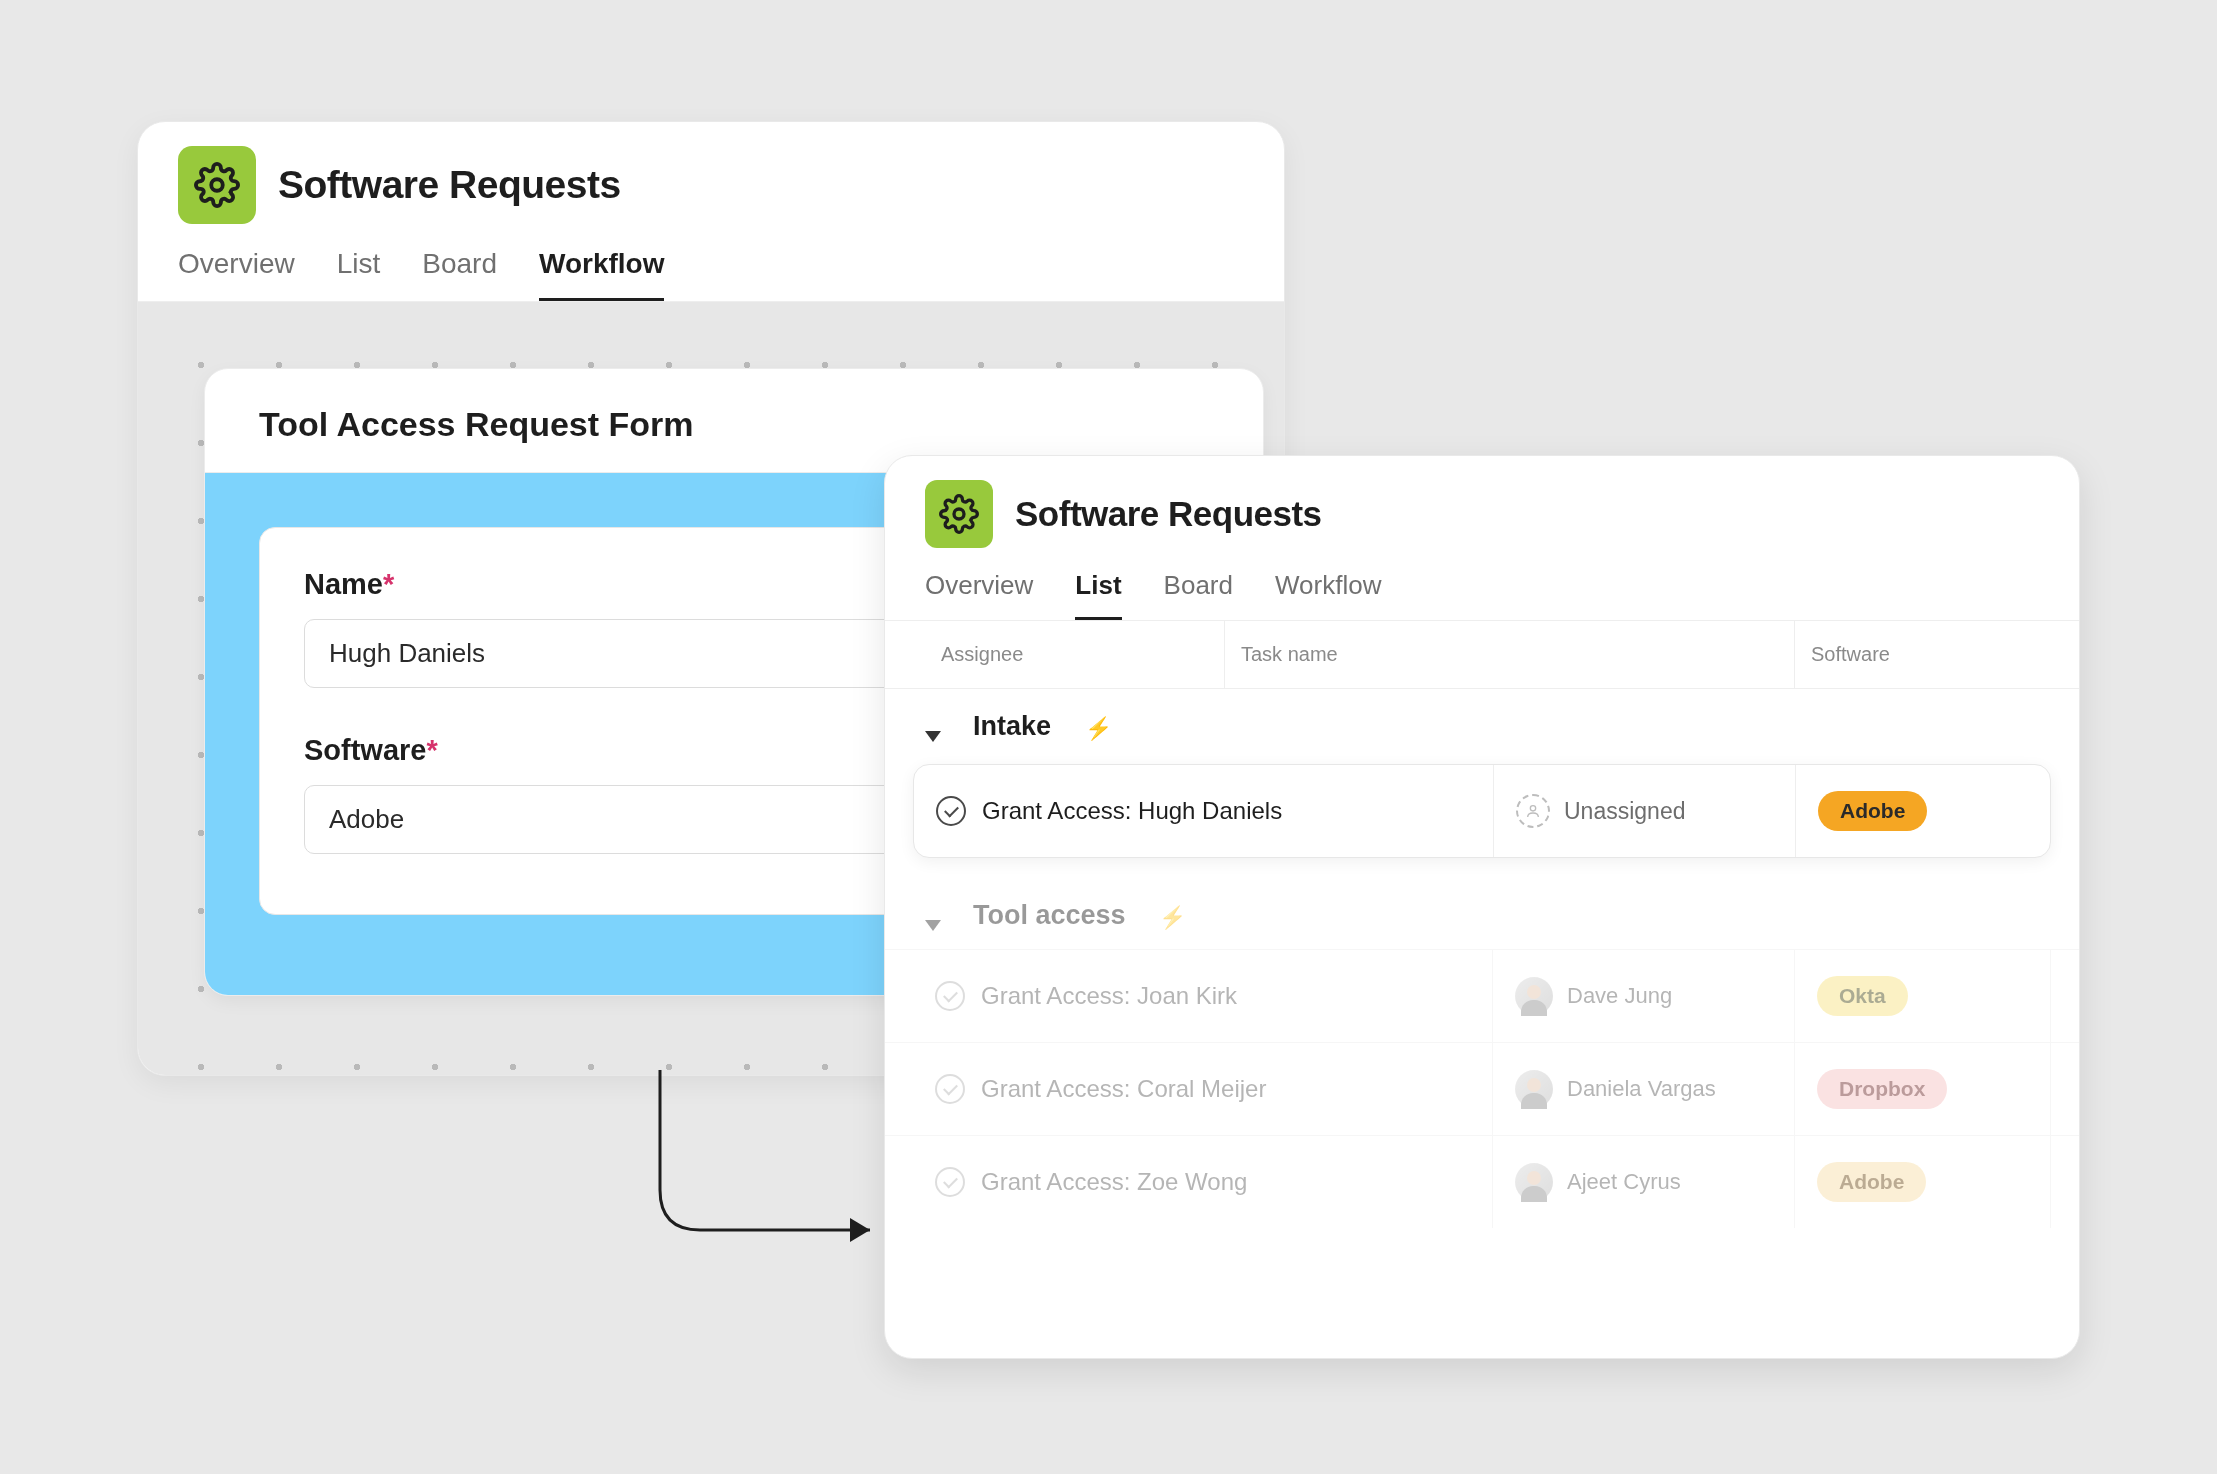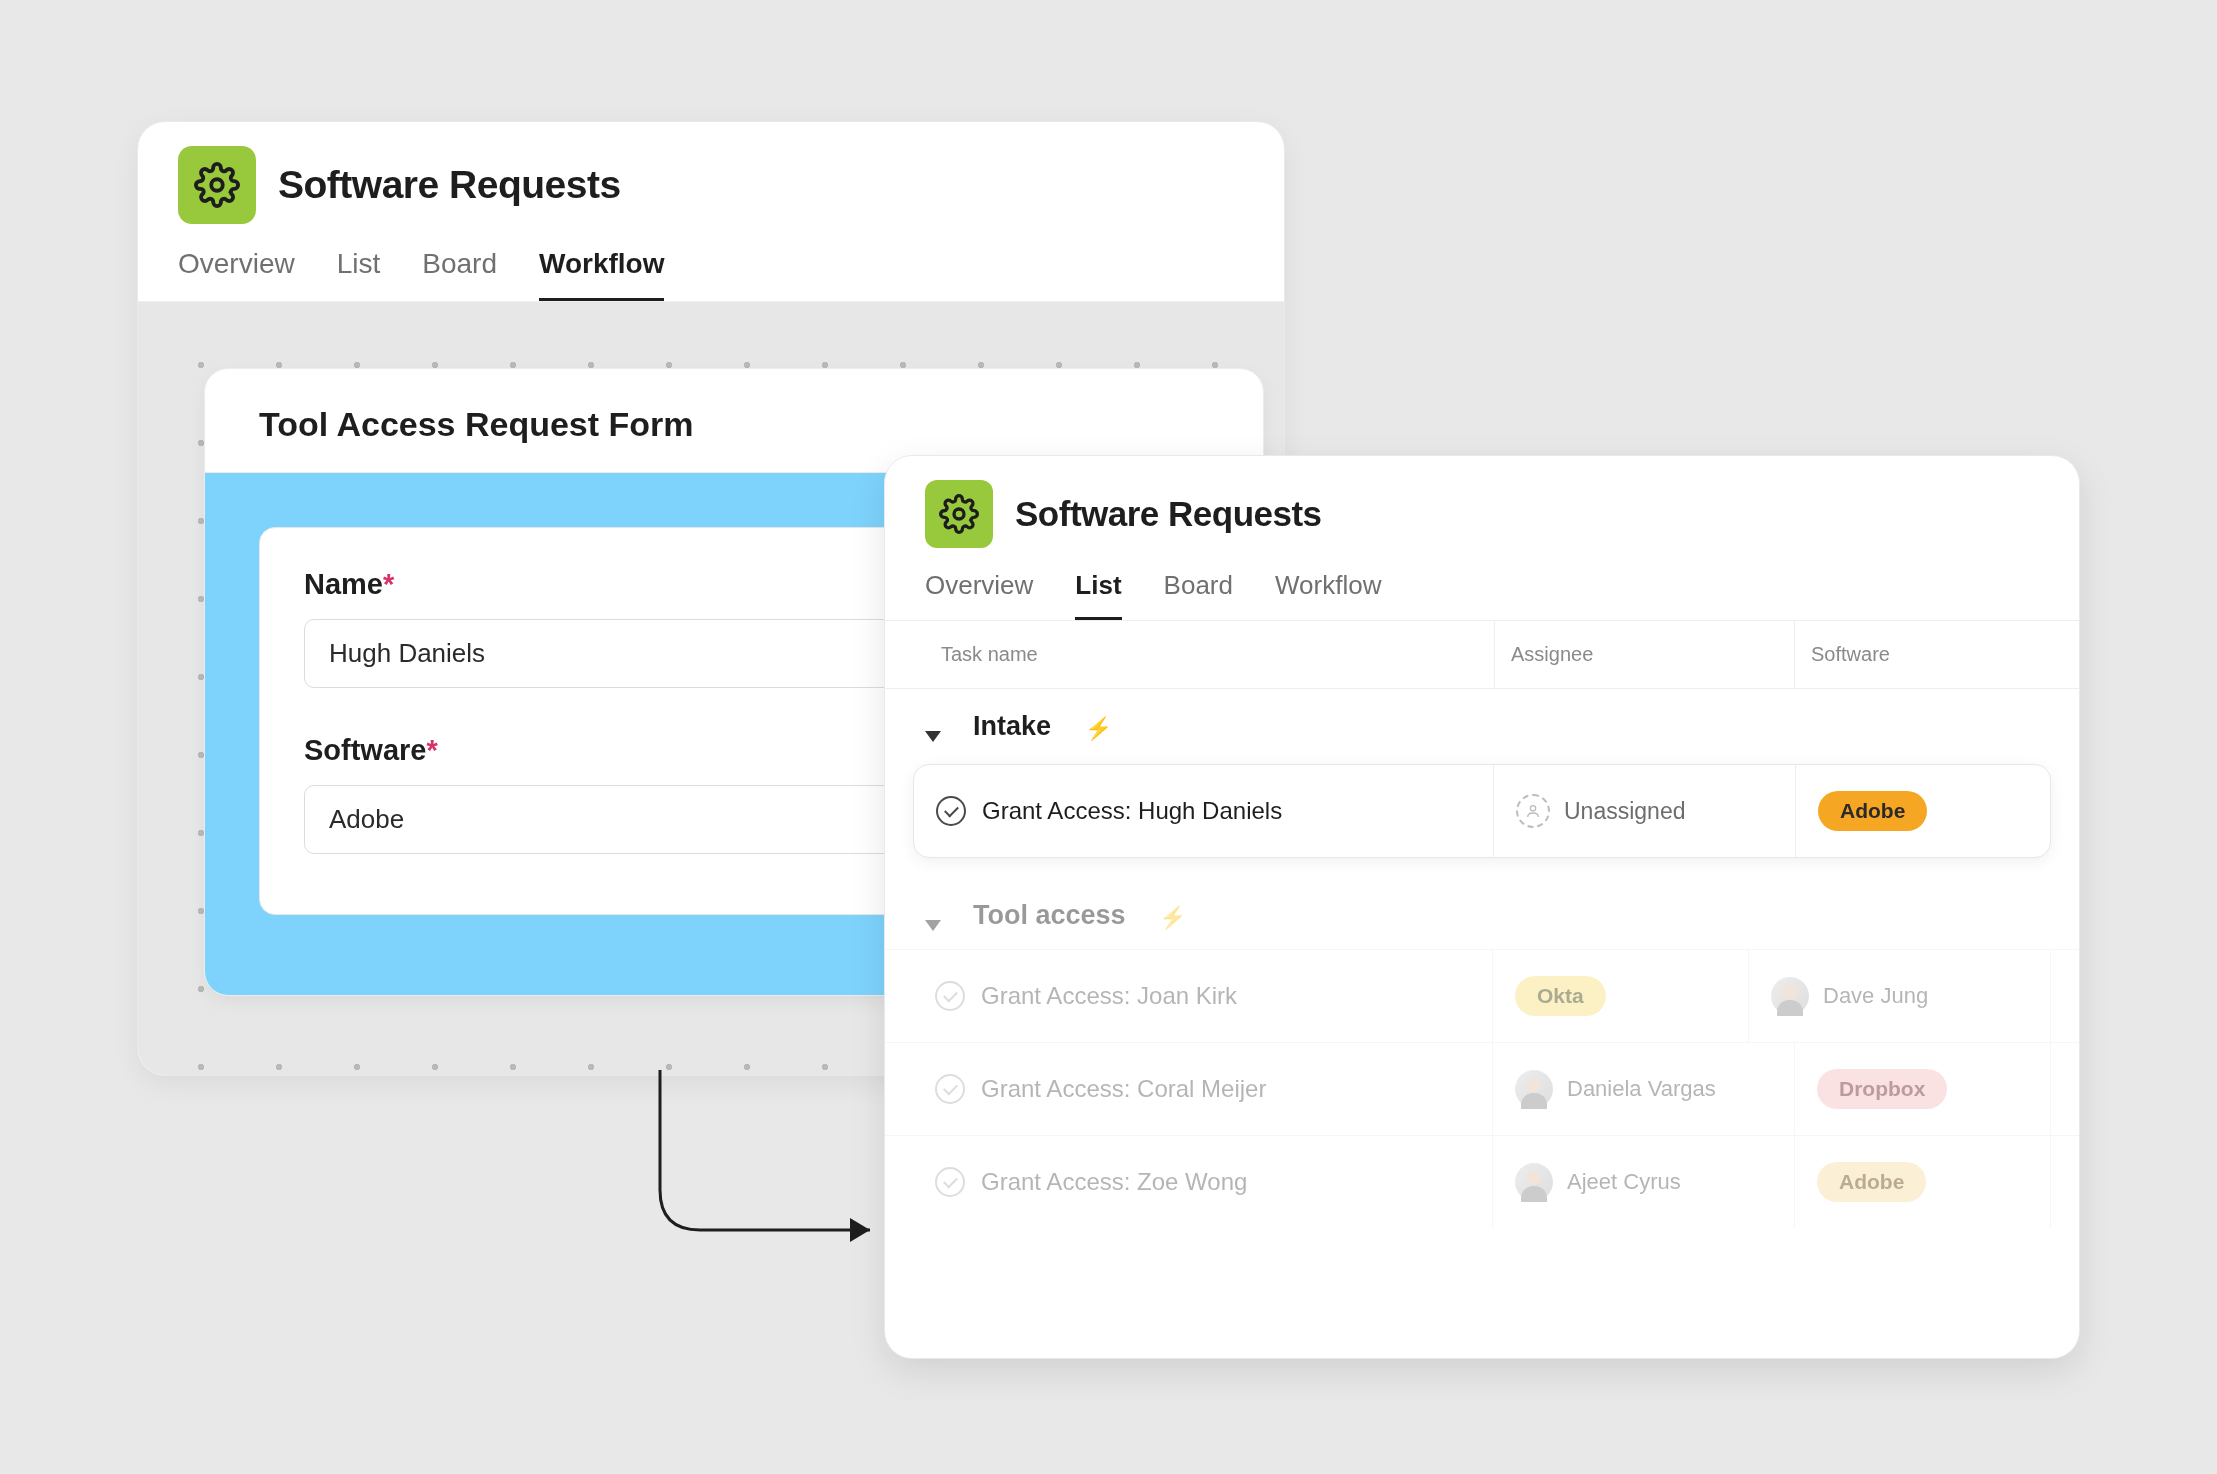--- a/index.html
+++ b/index.html
@@ -264,22 +264,22 @@
     <div class="app-title-b">Software Requests</div>
   </div>
   <div class="tabs-b">
     <div class="tab-b">Overview</div>
     <div class="tab-b active-b">List</div>
     <div class="tab-b">Board</div>
     <div class="tab-b">Workflow</div>
   </div>
 
   <div class="col-headers">
+    <div class="col-h c-assn">Assignee</div>
     <div class="col-h c-task">Task name</div>
-    <div class="col-h c-assn">Assignee</div>
     <div class="col-h c-soft">Software</div>
   </div>
 
   <div class="section-row">
     <span class="tri"></span>
     <span>Intake</span>
     <span class="bolt">⚡</span>
   </div>
 
   <div class="task-card">
@@ -305,32 +305,32 @@
     <span class="tri"></span>
     <span>Tool access</span>
     <span class="bolt">⚡</span>
   </div>
 
   <div class="row-plain">
     <div class="cell cell-task">
       <span class="check-circ faded"></span>
       <span class="task-name">Grant Access: Joan Kirk</span>
     </div>
-    <div class="cell cell-soft">
-      <span class="pill pill-okta">Okta</span>
-    </div>
     <div class="cell cell-assn">
       <span class="avatar-wrap">
           <span class="avatar">
             <span class="head"></span>
             <span class="body"></span>
           </span>
         </span>
       <span class="assn-name">Dave Jung</span>
     </div>
+    <div class="cell cell-soft">
+      <span class="pill pill-okta">Okta</span>
+    </div>
   </div>
 
   <div class="row-plain">
     <div class="cell cell-task">
       <span class="check-circ faded"></span>
       <span class="task-name">Grant Access: Coral Meijer</span>
     </div>
     <div class="cell cell-assn">
       <span class="avatar-wrap">
           <span class="avatar">

